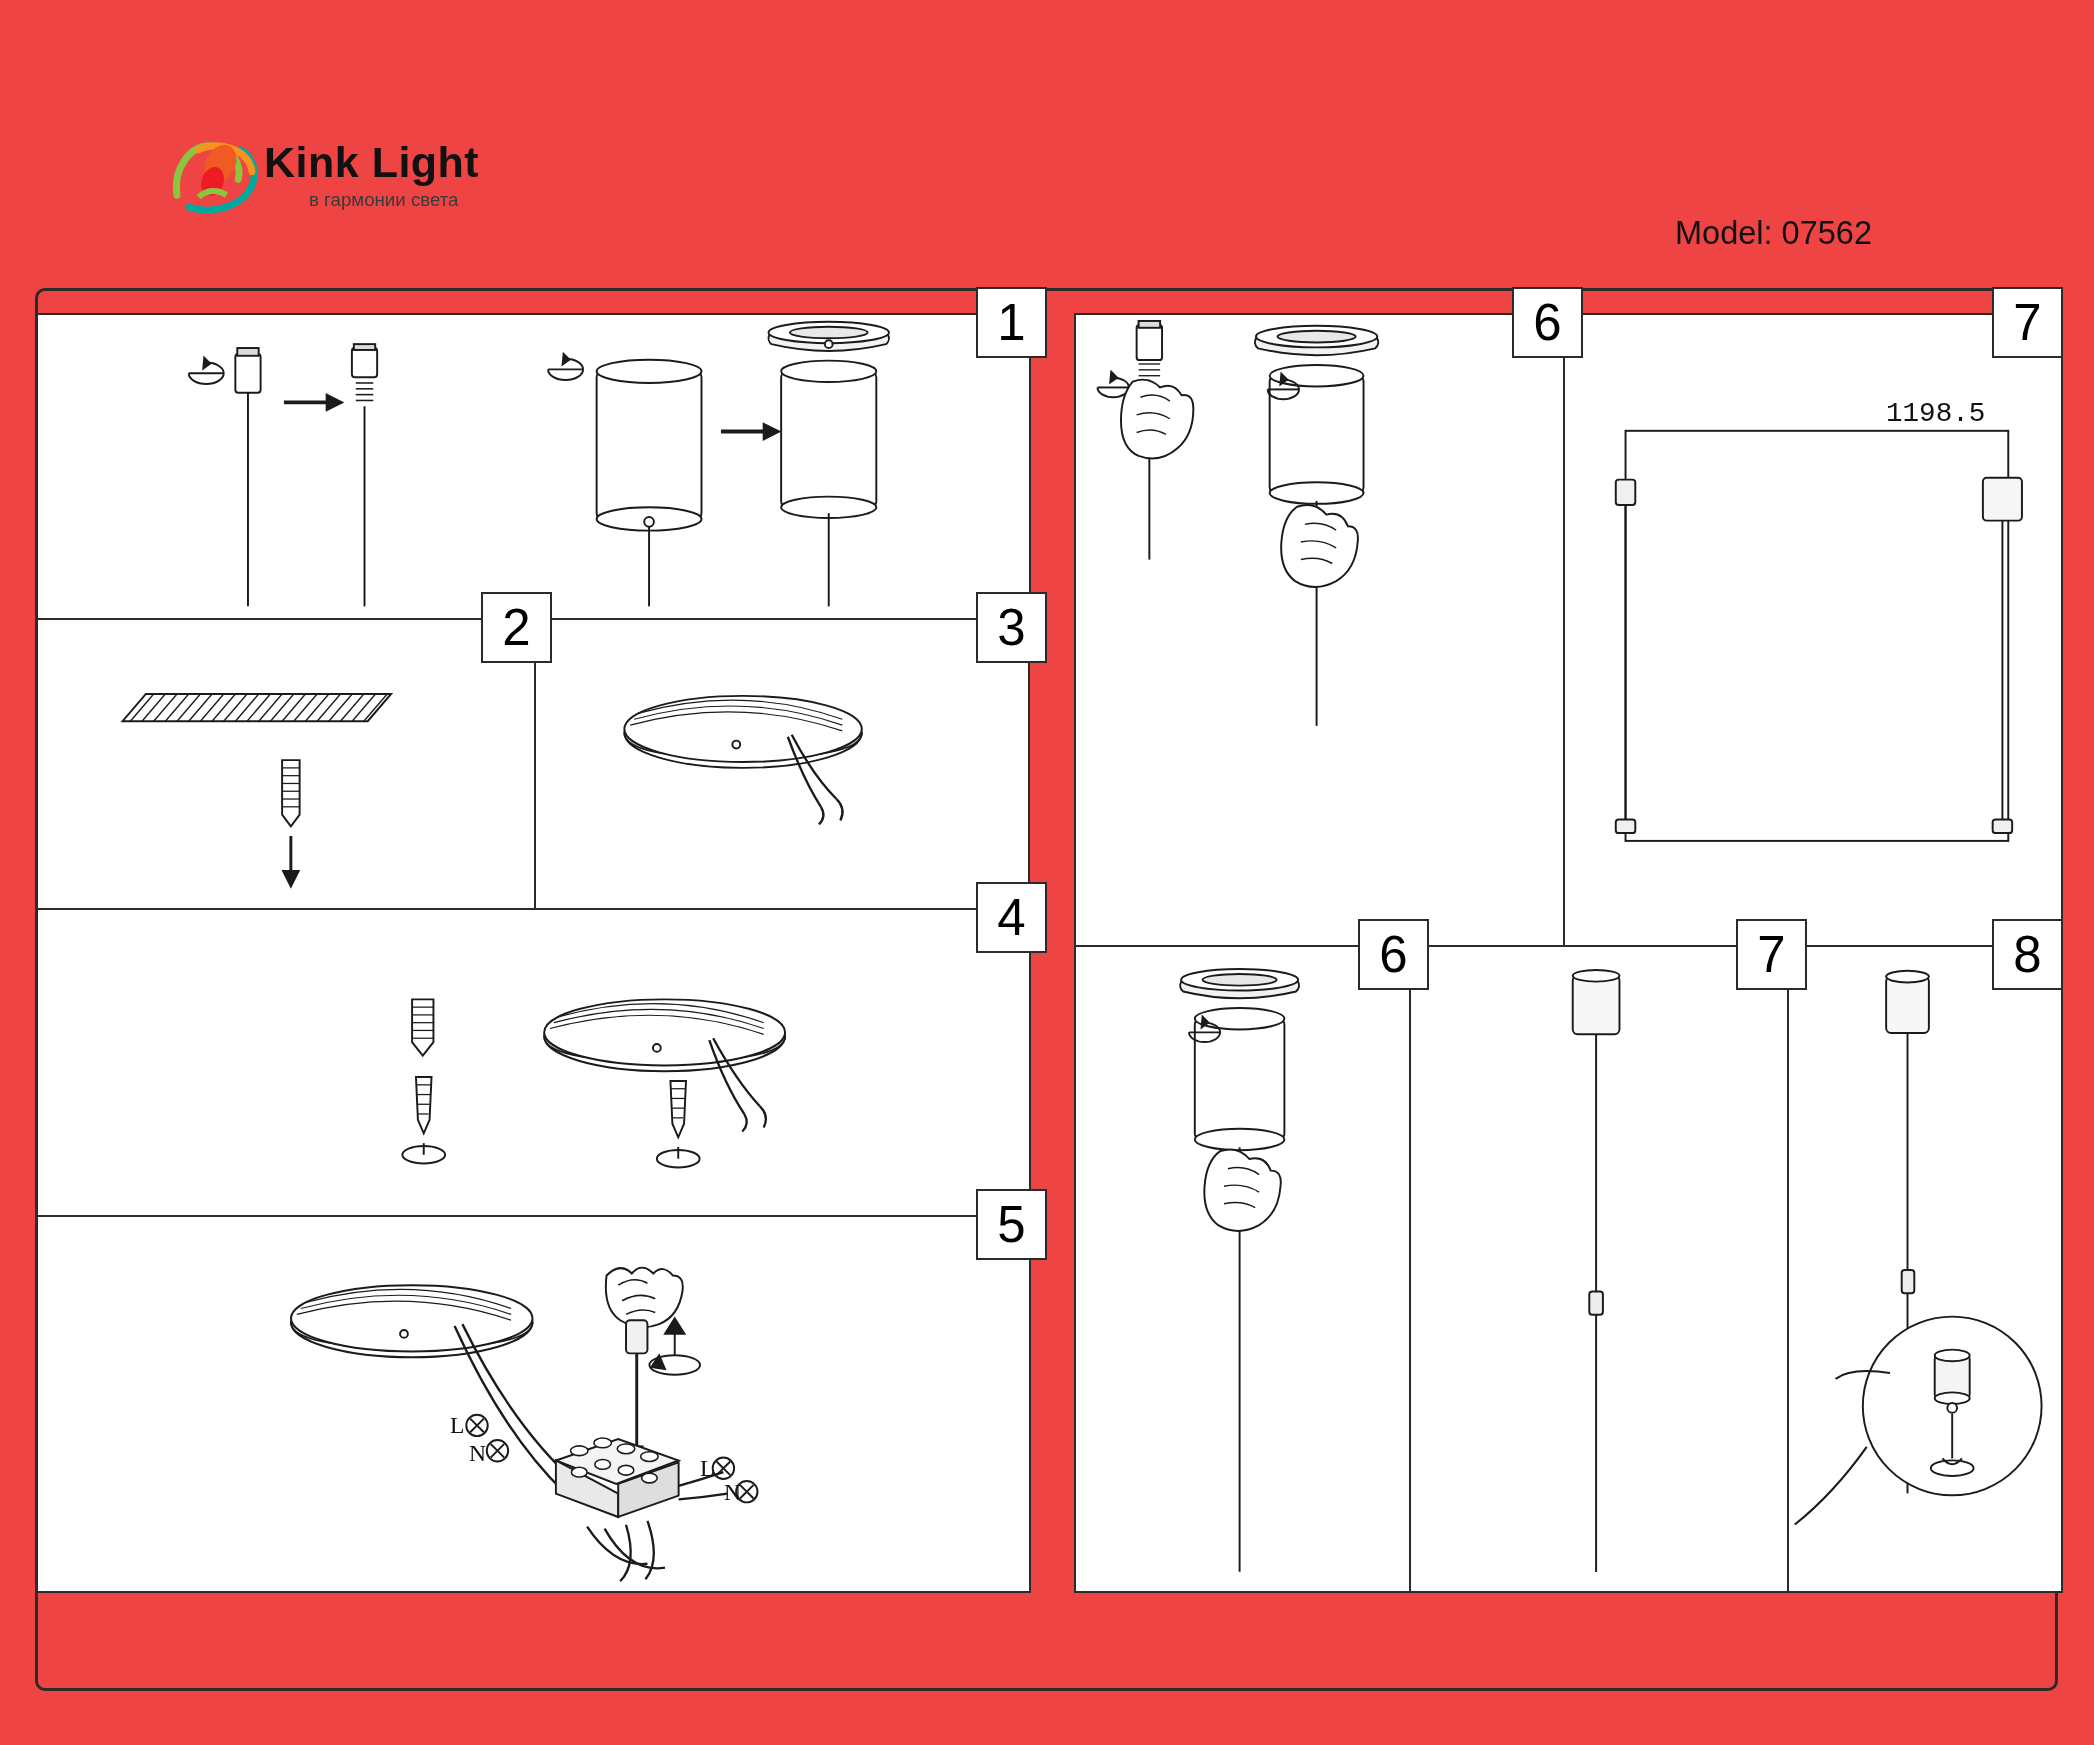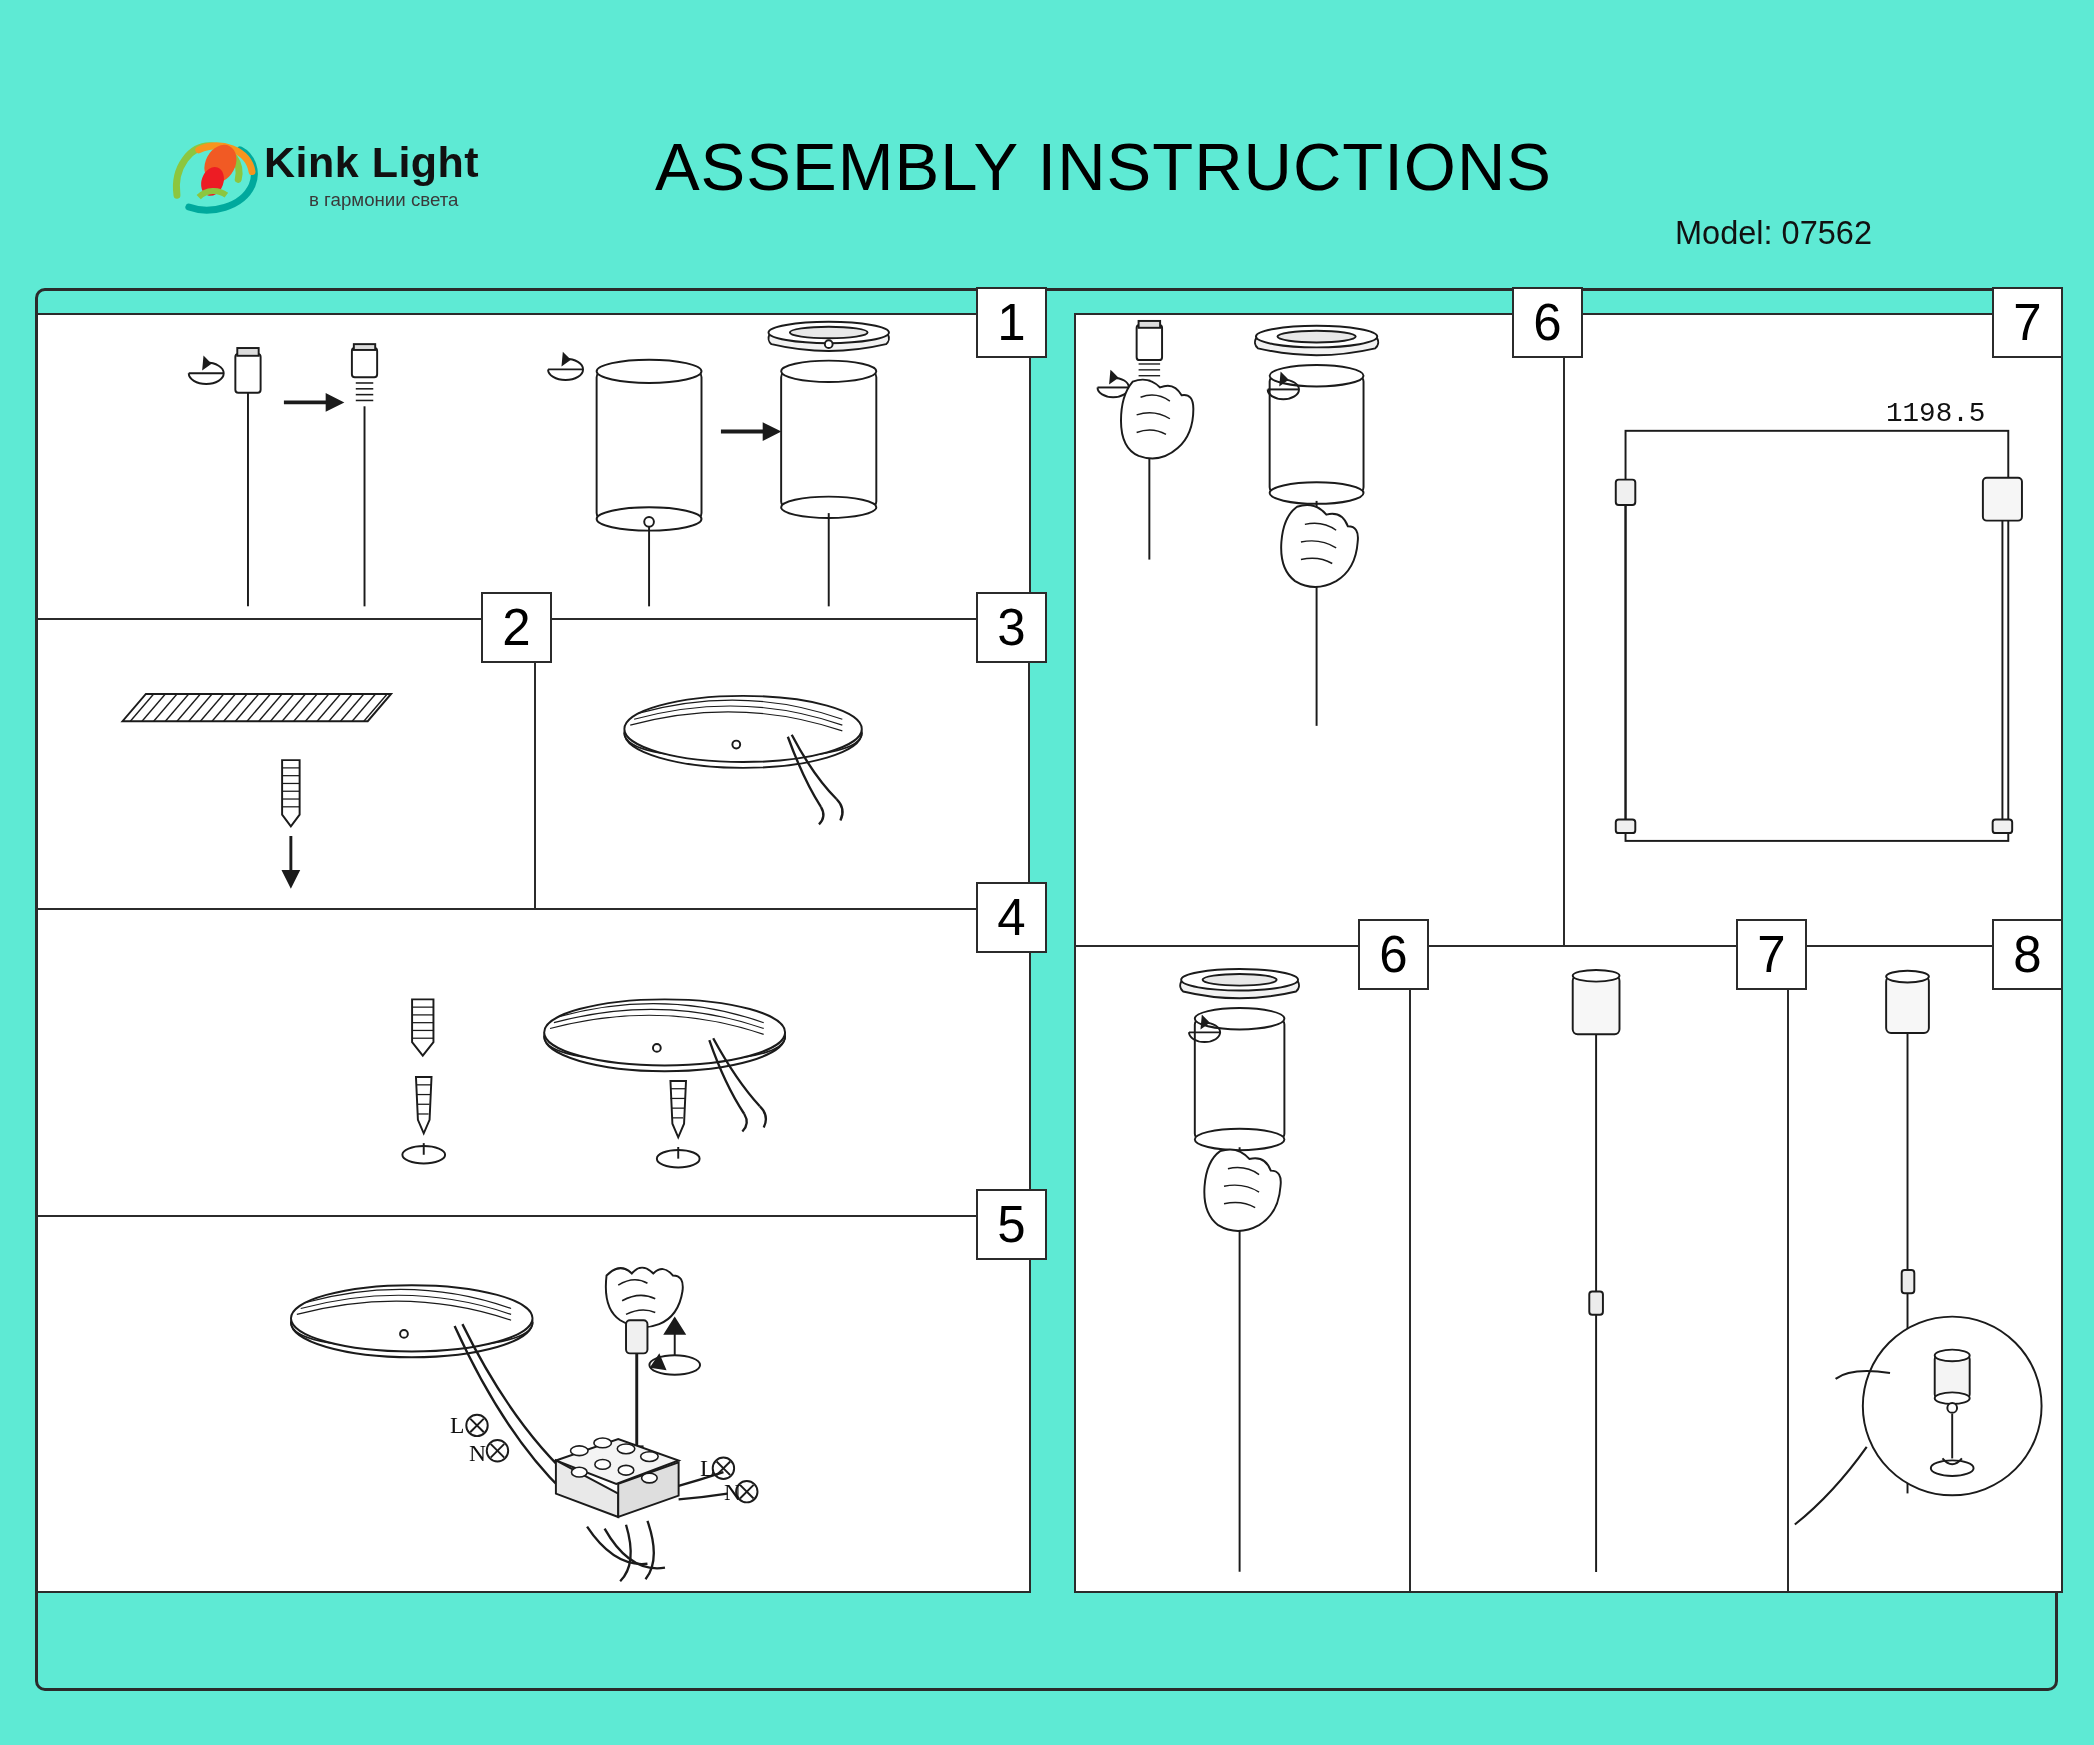--- a/index.html
+++ b/index.html
@@ -8,21 +8,21 @@
     background: #ffffff;
   }
   body {
     font-family: "Liberation Sans", sans-serif;
     color: #1a1a1a;
   }
   .page {
     position: relative;
     width: 2094px;
     height: 1746px;
-    background: #5eead4;
+    background: #ef4444;
     overflow: hidden;
   }
 
   
   .header {
     position: absolute;
     left: 0; top: 0;
     width: 2094px;
     height: 286px;
   }
@@ -150,21 +150,20 @@
           </g>
           <ellipse cx="52" cy="30" rx="15" ry="20" transform="rotate(28 52 30)" fill="#f15a24"></ellipse>
           <ellipse cx="44" cy="48" rx="11" ry="15" transform="rotate(20 44 48)" fill="#ed1c24"></ellipse>
           <path d="M30 64 C38 56 50 56 58 62" fill="none" stroke="#8cc63f" stroke-width="6"></path>
         </svg>
       </div>
       <div class="brand-name">Kink Light</div>
       <div class="brand-tagline">в гармонии света</div>
     </div>
 
-    <div class="doc-title">ASSEMBLY INSTRUCTIONS</div>
     <div class="model">Model: 07562</div>
   </div>
 
   <div class="frame">
 
     <div class="panel" style="left:-2px; top:21.7px; width:995px; height:307px;">
       <svg class="svg-layer" viewBox="0 0 1010 312">
         <g stroke="#1b1b1b" fill="none" stroke-width="2">
 
           <rect x="198" y="40" width="26" height="40" rx="3" fill="#fff"></rect>

